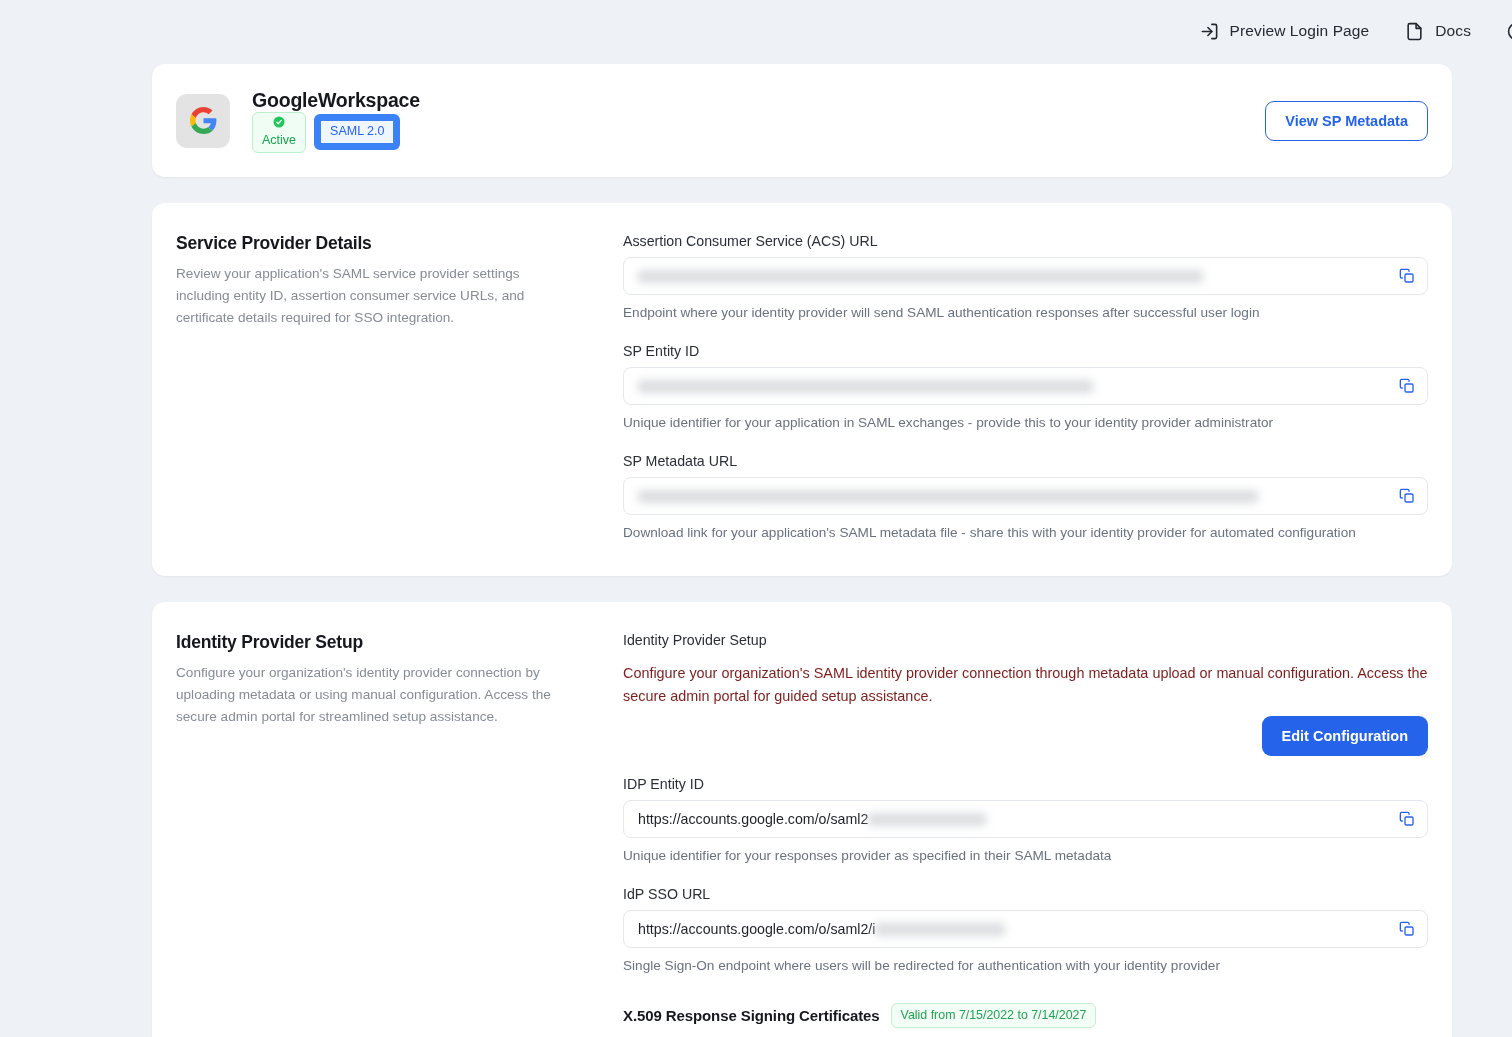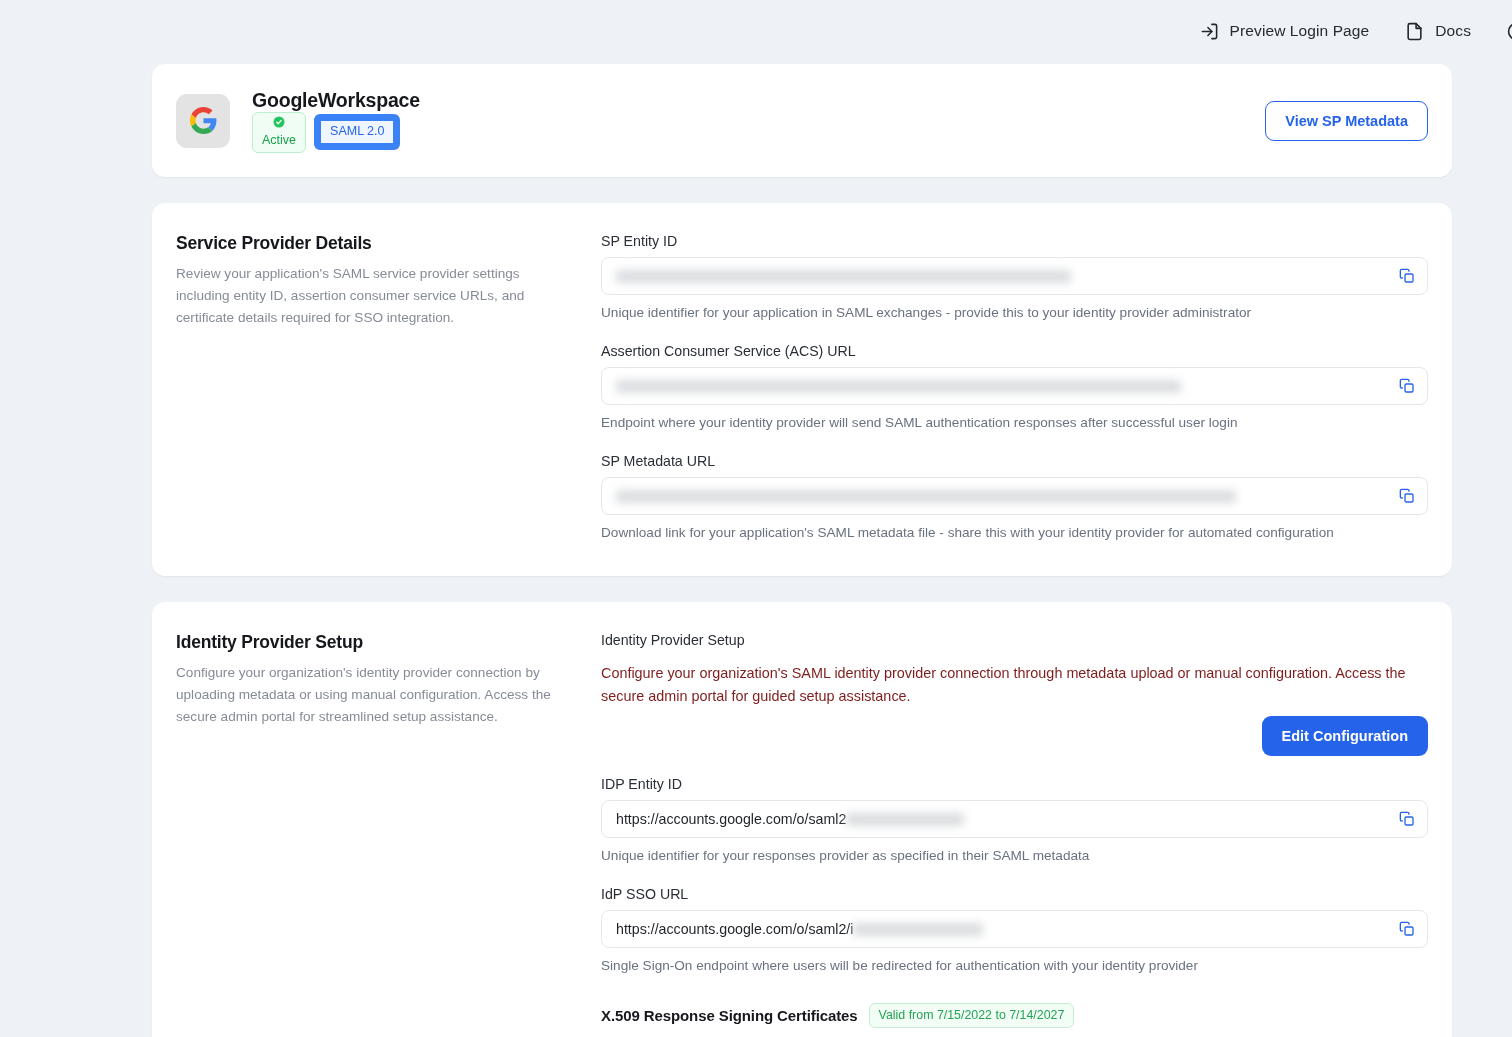--- a/index.html
+++ b/index.html
@@ -40,21 +40,21 @@
   .topbar-icon { display: flex; align-items: center; justify-content: center; }
   .help-wrap { padding-right: 0; margin-right: -14px; }
 
   
   .card {
     background: #ffffff;
     border-radius: 13px;
     margin: 0 60px 0 152px;
     box-shadow: 0 1px 2px rgba(16,24,40,.05);
   }
-  .card + .card { margin-top: 26px; }
+  .card + .card { margin-top: 26px; gap: 22px; }
 
   
   .app-card {
     display: flex;
     align-items: center;
     justify-content: space-between;
     padding: 22px 24px 22px 24px;
     height: 113px;
     margin-top: 2px;
   }
@@ -295,47 +295,47 @@
 
 <div class="card section">
   <div class="sec-left">
     <div class="sec-title">Service Provider Details</div>
     <div class="sec-desc">Review your application's SAML service provider settings including entity ID, assertion consumer service URLs, and certificate details required for SSO integration.</div>
   </div>
 
   <div class="sec-right">
 
     <div class="field">
+      <label class="field-label">Assertion Consumer Service (ACS) URL</label>
+      <div class="input-row">
+        <span class="input-val"></span>
+        <span class="redacted redacted-full" style="width:565px"></span>
+        <span class="copy-btn">
+          <svg width="16" height="16" viewBox="0 0 24 24" fill="none" stroke="#2563eb" stroke-width="2" stroke-linecap="round" stroke-linejoin="round">
+            <rect x="9" y="9" width="12" height="12" rx="2"></rect>
+            <path d="M5 15H4a2 2 0 0 1-2-2V4a2 2 0 0 1 2-2h9a2 2 0 0 1 2 2v1"></path>
+          </svg>
+        </span>
+      </div>
+      <div class="field-hint">Endpoint where your identity provider will send SAML authentication responses after successful user login</div>
+    </div>
+
+    <div class="field">
       <label class="field-label">SP Entity ID</label>
       <div class="input-row">
         <span class="input-val"></span>
         <span class="redacted redacted-full" style="width:455px"></span>
         <span class="copy-btn">
           <svg width="16" height="16" viewBox="0 0 24 24" fill="none" stroke="#2563eb" stroke-width="2" stroke-linecap="round" stroke-linejoin="round">
             <rect x="9" y="9" width="12" height="12" rx="2"></rect>
             <path d="M5 15H4a2 2 0 0 1-2-2V4a2 2 0 0 1 2-2h9a2 2 0 0 1 2 2v1"></path>
           </svg>
         </span>
       </div>
       <div class="field-hint">Unique identifier for your application in SAML exchanges - provide this to your identity provider administrator</div>
-    </div>
-
-    <div class="field">
-      <label class="field-label">Assertion Consumer Service (ACS) URL</label>
-      <div class="input-row">
-        <span class="input-val"></span>
-        <span class="redacted redacted-full" style="width:565px"></span>
-        <span class="copy-btn">
-          <svg width="16" height="16" viewBox="0 0 24 24" fill="none" stroke="#2563eb" stroke-width="2" stroke-linecap="round" stroke-linejoin="round">
-            <rect x="9" y="9" width="12" height="12" rx="2"></rect>
-            <path d="M5 15H4a2 2 0 0 1-2-2V4a2 2 0 0 1 2-2h9a2 2 0 0 1 2 2v1"></path>
-          </svg>
-        </span>
-      </div>
-      <div class="field-hint">Endpoint where your identity provider will send SAML authentication responses after successful user login</div>
     </div>
 
     <div class="field">
       <label class="field-label">SP Metadata URL</label>
       <div class="input-row">
         <span class="input-val"></span>
         <span class="redacted redacted-full" style="width:620px"></span>
         <span class="copy-btn">
           <svg width="16" height="16" viewBox="0 0 24 24" fill="none" stroke="#2563eb" stroke-width="2" stroke-linecap="round" stroke-linejoin="round">
             <rect x="9" y="9" width="12" height="12" rx="2"></rect>

